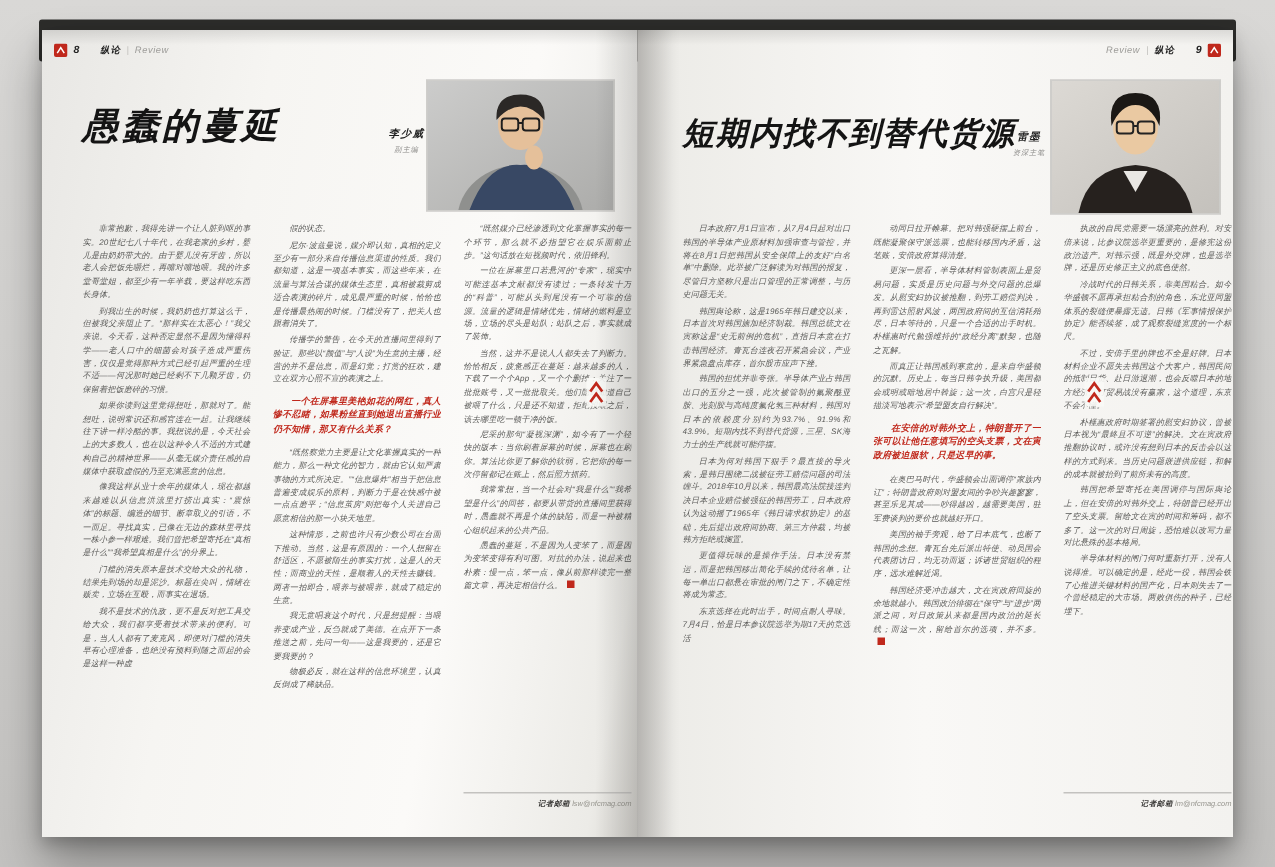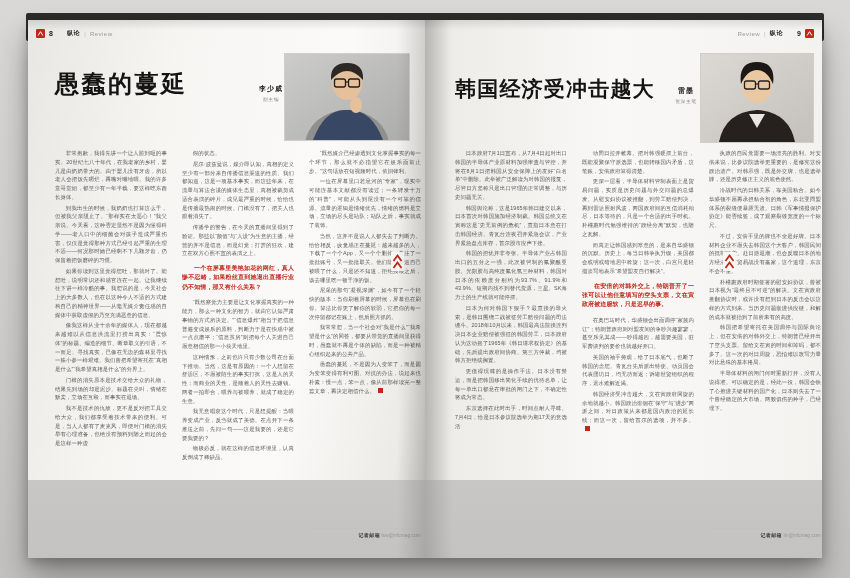--- a/index.html
+++ b/index.html
@@ -2,21 +2,21 @@
 <html><head>
 <meta charset="utf-8">
 <style>
   html,body{margin:0;padding:0;background:#c4c3c1;}
   .stage{position:relative;width:850px;height:578px;overflow:hidden;
     background:linear-gradient(180deg,#d9d8d6 0%,#cfcecc 55%,#c3c2c0 100%);
     font-family:"Liberation Sans","DejaVu Sans",sans-serif;}
   .backboard{position:absolute;left:26px;top:13px;width:798px;height:28px;background:#2d2d2b;border-radius:2px;}
   .spread{position:absolute;left:28px;top:20px;width:794px;height:538px;display:flex;
     box-shadow:0 18px 30px rgba(0,0,0,.33),0 4px 10px rgba(0,0,0,.22);}
-  .page{position:relative;width:397px;height:460px;}
+  .page{position:relative;width:397px;height:538px;font-style:italic;}
   .page.left{background:linear-gradient(100deg,#e8e7e4 0%,#f6f5f2 32%,#fbfaf8 68%,#ecebe7 93%,#d7d5d0 100%);}
   .page.right{background:linear-gradient(90deg,#d4d2ce 0%,#edece8 6%,#f9f8f6 48%,#f3f2ef 100%);}
   .page::before{content:"";position:absolute;left:0;top:0;width:100%;height:10px;
     background:linear-gradient(180deg,rgba(0,0,0,.10),rgba(0,0,0,0));pointer-events:none;}
   .spread::after{content:"";position:absolute;left:369px;top:0;width:56px;height:538px;pointer-events:none;
     background:linear-gradient(90deg,rgba(0,0,0,0) 0%,rgba(0,0,0,.14) 50%,rgba(0,0,0,0) 100%);}
   .phead{position:absolute;top:9px;display:flex;align-items:center;gap:4px;font-size:6.2px;color:#222;}
   .phead.hl{left:8px;} .phead.hr{right:8px;}
   .pnum{font-weight:bold;font-size:7px;}
   .seccn{font-weight:bold;letter-spacing:.5px;}
@@ -149,21 +149,21 @@
         <span style="width:6px"></span>
         <span class="pnum">9</span>
         <span class="logo">
           <svg width="9" height="9" viewBox="0 0 10 10">
               <rect width="10" height="10" rx="1.5" fill="#c0281c"></rect>
               <path d="M2.4 7.2 L5 3 L7.6 7.2" stroke="#fff" stroke-width="1.1" fill="none"></path>
             </svg>
         </span>
       </div>
 
-      <h1 class="title tr">韩国经济受冲击越大</h1>
+      <h1 class="title tr">短期内找不到替代货源</h1>
 
       <div class="author ar">
         <div class="aname">雷墨</div>
         <div class="arole">资深主笔</div>
       </div>
 
       <figure class="photo pr">
         <svg width="112" height="88" viewBox="0 0 112 88">
           <defs>
               <linearGradient id="gr1" x1="0" y1="0" x2="1" y2="1">

